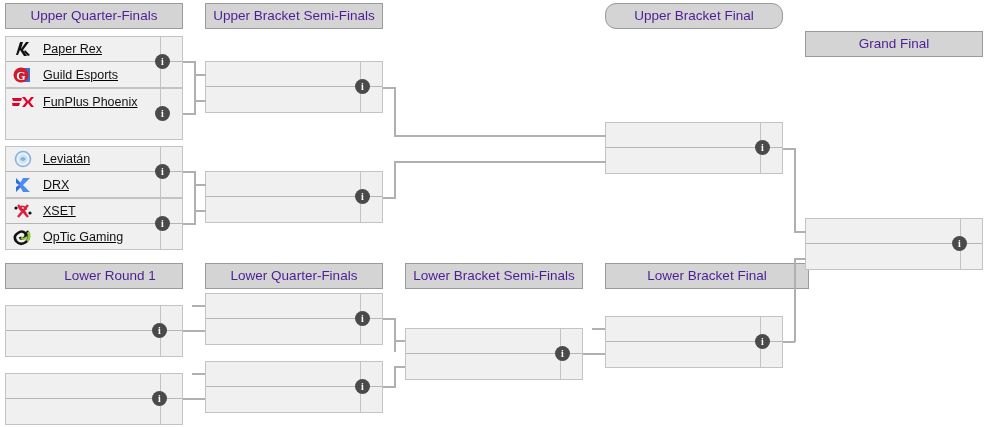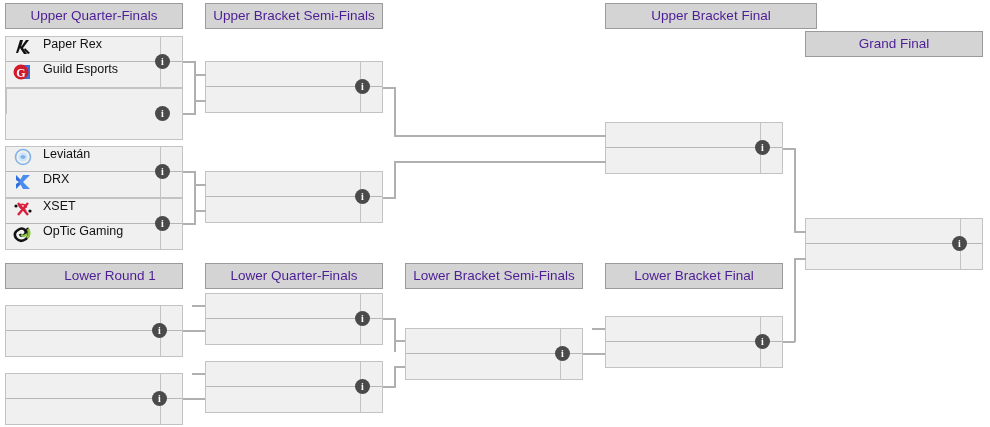--- a/index.html
+++ b/index.html
@@ -40,24 +40,25 @@
     position: relative;
     height: 50%;
     display: flex;
     align-items: center;
   }
   .match .row.top { border-bottom: 1px solid #b5b5b5; }
 
   .team {
     flex: 1 1 auto;
     display: flex;
-    align-items: flex-start;
+    align-items: center;
     min-width: 0;
     padding-left: 5px;
     height: 100%;
+    text-decoration: underline;
   }
   .team-logo {
     width: 24px; height: 20px;
     flex: 0 0 24px;
     display: flex; align-items: center; justify-content: center;
     margin-right: 8px;
   }
   .team-name {
     font-size: 12.5px;
     color: #111;
@@ -102,31 +103,31 @@
 </style>
 </head>
 <body>
 
 <div id="bracket">
 
   <div class="round-header" style="left:5px;  top:3px;   width:178px;">Upper Quarter-Finals</div>
 
   <div class="round-header" style="left:205px; top:3px;   width:178px;">Upper Bracket Semi-Finals</div>
 
-  <div class="round-header" style="left:605px; top:3px;   width:212px;">Upper Bracket Final</div>
+  <div class="round-header" style="left:605px; top:3px;   width:178px;border-radius:11px;">Upper Bracket Final</div>
 
   <div class="round-header" style="left:805px; top:3px;   width:178px;margin-top:28px;">Grand Final</div>
 
   <div class="round-header" style="left:5px;  top:263px; width:178px;padding-left:32px;">Lower Round 1</div>
 
   <div class="round-header" style="left:205px; top:263px; width:178px;">Lower Quarter-Finals</div>
 
   <div class="round-header" style="left:405px; top:263px; width:178px;">Lower Bracket Semi-Finals</div>
 
-  <div class="round-header" style="left:605px; top:263px; width:178px;">Lower Bracket Final</div>
+  <div class="round-header" style="left:605px; top:263px; width:204px;">Lower Bracket Final</div>
 
   <div class="lineH" style="left:183px; top:61px;  width:12px;"></div>
   <div class="lineH" style="left:183px; top:113px; width:12px;"></div>
   <div class="lineV" style="left:194px; top:61px;  height:54px;"></div>
   <div class="lineH" style="left:194px; top:74px;  width:12px;"></div>
   <div class="lineH" style="left:194px; top:100px; width:12px;"></div>
 
   <div class="lineH" style="left:183px; top:171px; width:12px;"></div>
   <div class="lineH" style="left:183px; top:223px; width:12px;"></div>
   <div class="lineV" style="left:194px; top:171px; height:54px;"></div>
@@ -190,20 +191,29 @@
         </span>
         <span class="team-name">Guild Esports</span>
       </div>
       <div class="score"></div>
     </div>
   </div>
   <div class="info-icon" style="left:155px; top:54px;">i</div>
 
   <div class="match" style="left:5px; top:88px; width:178px; height:52px;">
     <div class="row">
+      <div class="team">
+        <span class="team-logo">
+          <svg width="24" height="16" viewBox="0 0 24 16">
+            <path d="M1 4 L11 4 L10 7 L2 7 Z M1 9 L9 9 L8 12 L1.5 12 Z" fill="#e4002b"></path>
+            <path d="M11 3 L15 8 L11 13 L14 13 L17 9 L20 13 L23 13 L19 8 L23 3 L20 3 L17 7 L14 3 Z" fill="#e4002b"></path>
+          </svg>
+        </span>
+        <span class="team-name">FunPlus Phoenix</span>
+      </div>
       <div class="score"></div>
     </div>
   </div>
   <div class="info-icon" style="left:155px; top:106px;">i</div>
 
   <div class="match" style="left:5px; top:146px; width:178px; height:52px;">
     <div class="row top">
       <div class="team">
         <span class="team-logo">
           <svg width="22" height="18" viewBox="0 0 22 18">

